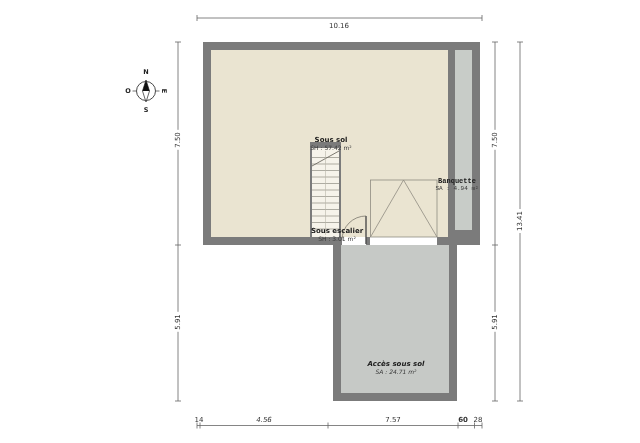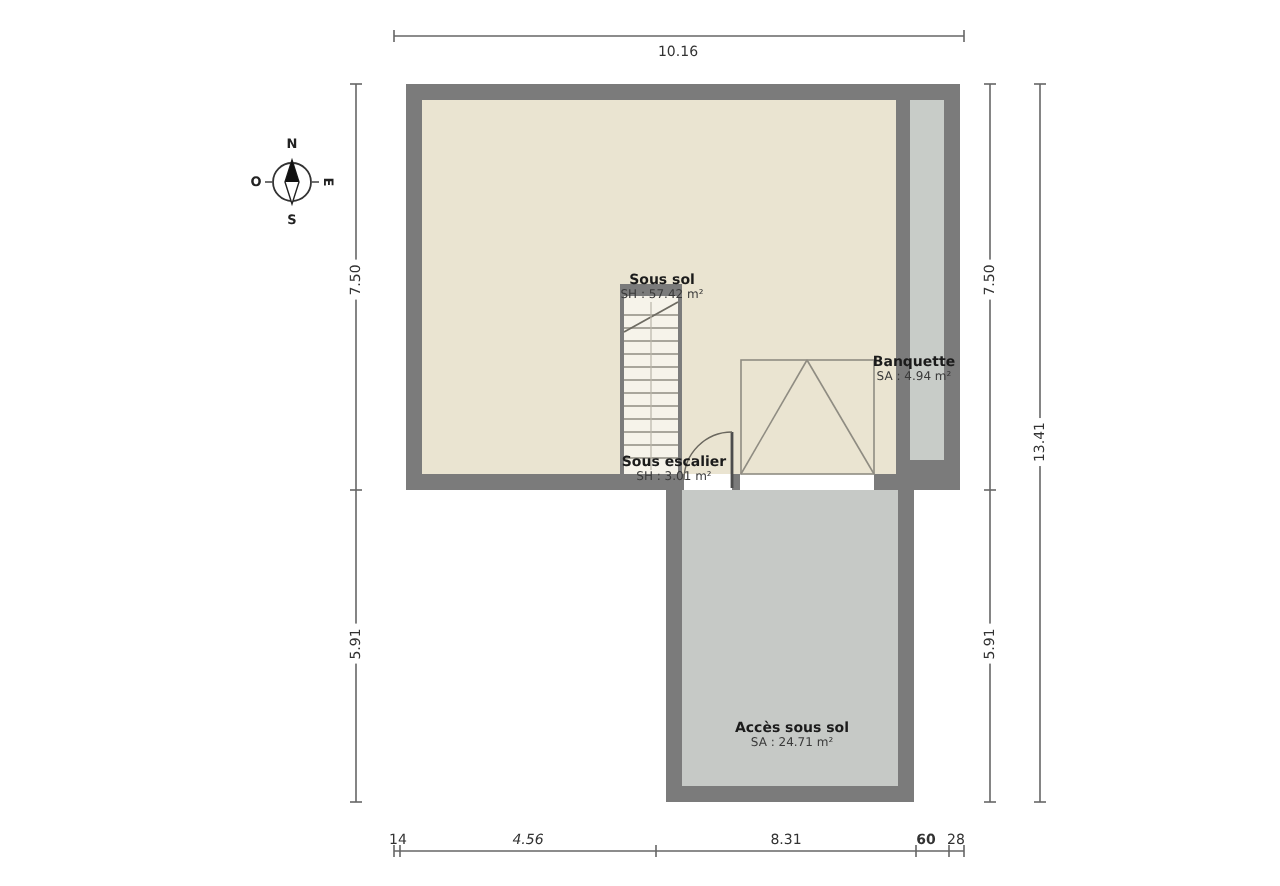--- a/index.html
+++ b/index.html
@@ -122,38 +122,38 @@
   </svg>
 
   <div class="room-label" style="left:331px;top:92px;">
     <div class="nm">Sous sol</div>
     <div class="ar">SH : 57.42 m²</div>
   </div>
   <div class="room-label" style="left:337px;top:183px;">
     <div class="nm">Sous escalier</div>
     <div class="ar">SH : 3.01 m²</div>
   </div>
-  <div class="room-label" style="left:457px;top:133px;">
+  <div class="room-label" style="left:457px;top:133px;font-family:Liberation Mono, monospace;">
     <div class="nm">Banquette</div>
     <div class="ar">SA : 4.94 m²</div>
   </div>
-  <div class="room-label" style="left:396px;top:316px;">
+  <div class="room-label" style="left:396px;top:316px;font-style:italic;">
     <div class="nm">Accès sous sol</div>
     <div class="ar">SA : 24.71 m²</div>
   </div>
 
   <div class="dim-h bg" style="left:339px;top:16px;margin-top:10px;">10.16</div>
   <div class="dim-v" style="left:178px;top:140px;">7.50</div>
   <div class="dim-v" style="left:178px;top:322px;">5.91</div>
   <div class="dim-v" style="left:495px;top:140px;">7.50</div>
   <div class="dim-v" style="left:495px;top:322px;">5.91</div>
   <div class="dim-v" style="left:520px;top:221px;">13.41</div>
   <div class="dim-h" style="left:199px;top:420px;">14</div>
   <div class="dim-h" style="left:264px;top:420px;font-style:italic;">4.56</div>
-  <div class="dim-h" style="left:393px;top:420px;">8.31</div>
+  <div class="dim-h" style="left:393px;top:420px;">7.57</div>
   <div class="dim-h" style="left:463px;top:420px;font-weight:bold;">60</div>
   <div class="dim-h" style="left:478px;top:420px;">28</div>
 
   <div class="compass-letter" style="left:146px;top:72px;">N</div>
   <div class="compass-letter" style="left:146px;top:110px;">S</div>
   <div class="compass-letter" style="left:128px;top:91px;">O</div>
   <div class="compass-letter rot" style="left:164px;top:91px;">E</div>
 
 </div>
 

